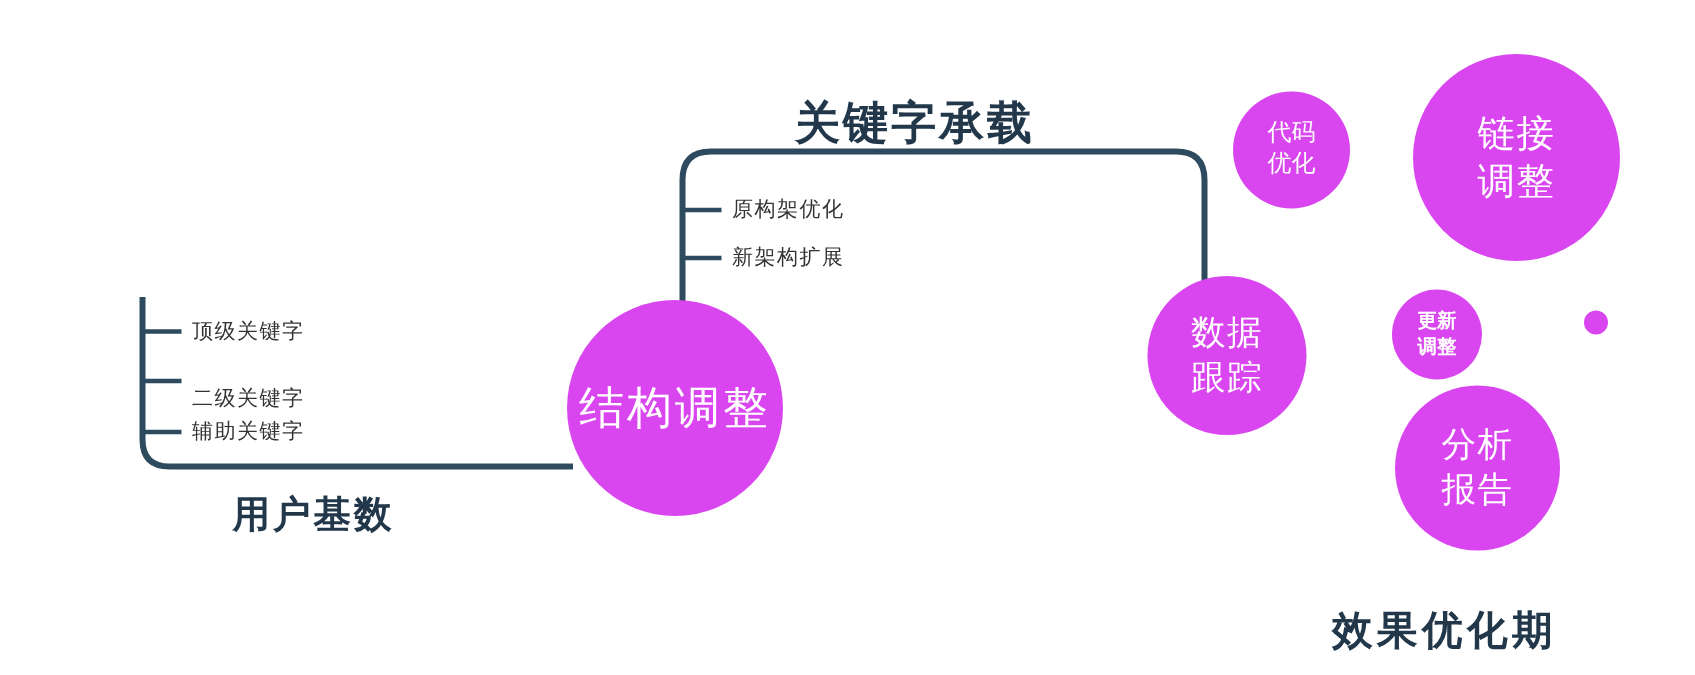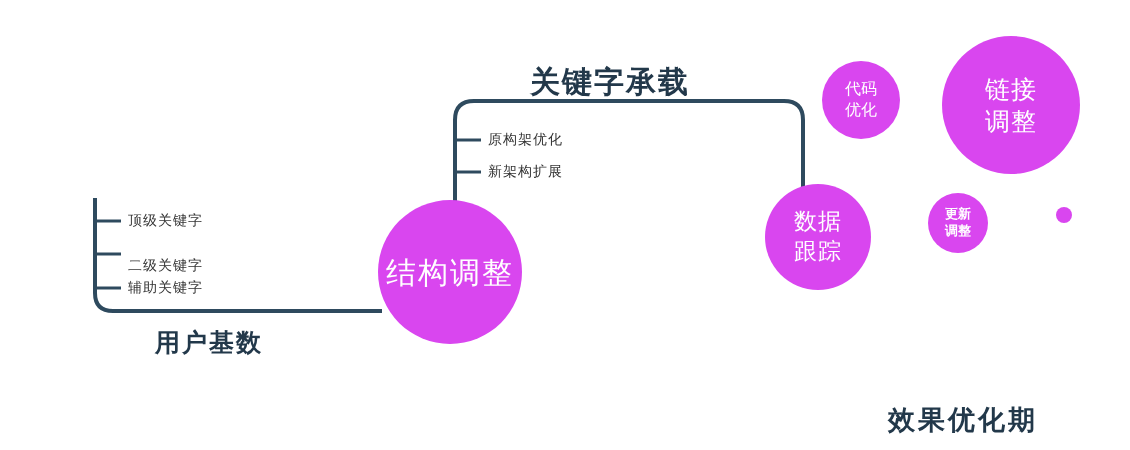--- a/index.html
+++ b/index.html
@@ -87,20 +87,22 @@
 
   <div class="circle c-code">代码
 优化</div>
 
   <div class="circle c-link">链接
 调整</div>
 
   <div class="circle c-update">更新
 调整</div>
 
+  <div class="circle c-report">分析
+报告</div>
 
   <div class="circle c-dot"></div>
 
   <div class="edge-label lbl-user-base">用户基数</div>
 
   <div class="edge-label lbl-keyword-load">关键字承载</div>
 
   <div class="branch-label bl-1">顶级关键字</div>
   <div class="branch-label bl-2">二级关键字</div>
   <div class="branch-label bl-3">辅助关键字</div>

